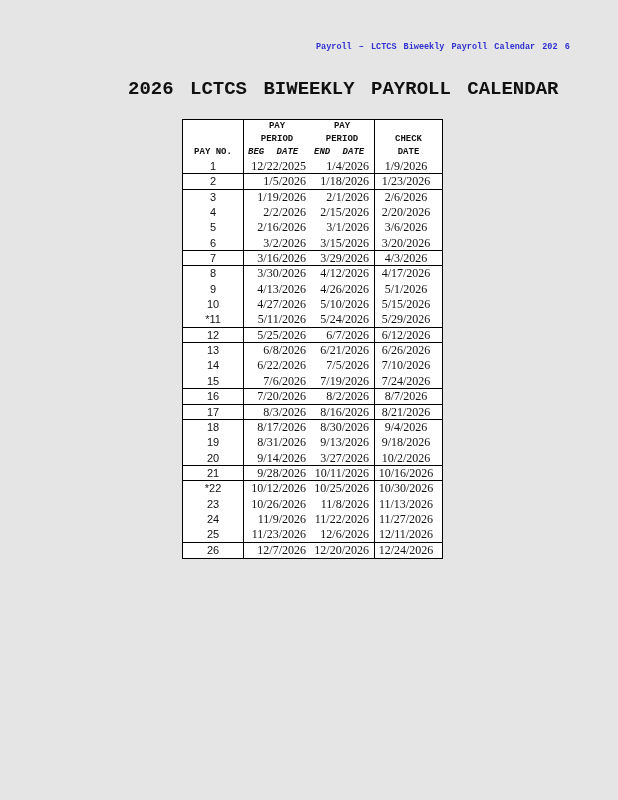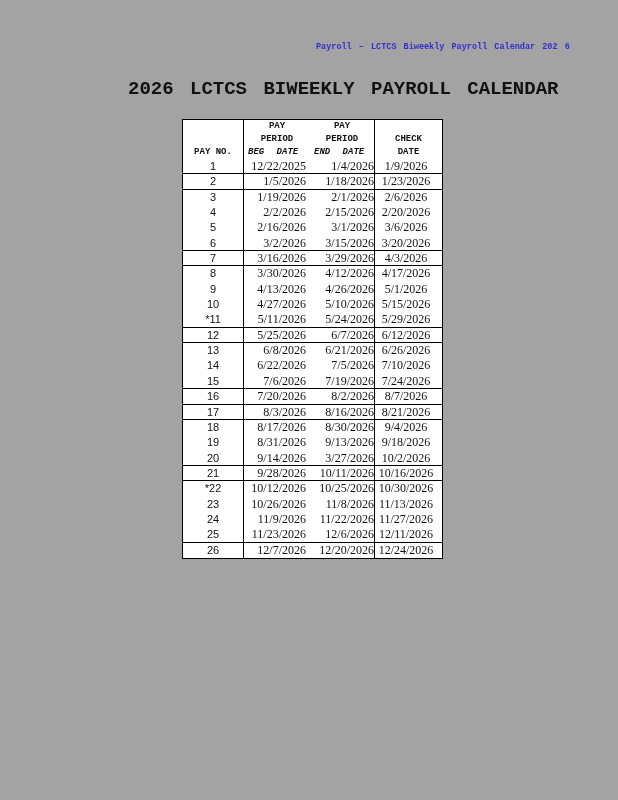--- a/index.html
+++ b/index.html
@@ -2,21 +2,21 @@
 <html><head>
 <meta charset="utf-8">
 <style>
   * { margin: 0; padding: 0; box-sizing: border-box; }
   html, body { background: #ffffff; }
   .page {
     position: relative;
     width: 618px;
     height: 800px;
     margin: 0 auto;
-    background: #a3a3a3;
+    background: #e5e5e5;
     color: #111111;
     overflow: hidden;
     font-family: "Liberation Sans", sans-serif;
   }
 
   
   .running-header {
     position: absolute;
     top: 42px;
     left: 316px;
@@ -79,21 +79,21 @@
     font-size: 11px;
     text-align: center;
     border-right: 1.5px solid #000;
   }
   .c-beg, .c-end, .c-check {
     font-family: "Liberation Serif", serif;
     font-size: 12px;
     text-align: right;
   }
   .c-beg   { padding-right: 4px; }
-  .c-end   { border-right: 1.5px solid #000; }
+  .c-end   { padding-right: 5px; border-right: 1.5px solid #000; }
   .c-check { padding-right: 5px; text-align: center; }
 </style>
 </head>
 <body>
 
 <div class="page">
 
   <div class="running-header">Payroll – LCTCS Biweekly Payroll Calendar 202 6</div>
 
   <h1 class="doc-title">2026 LCTCS BIWEEKLY PAYROLL CALENDAR</h1>

